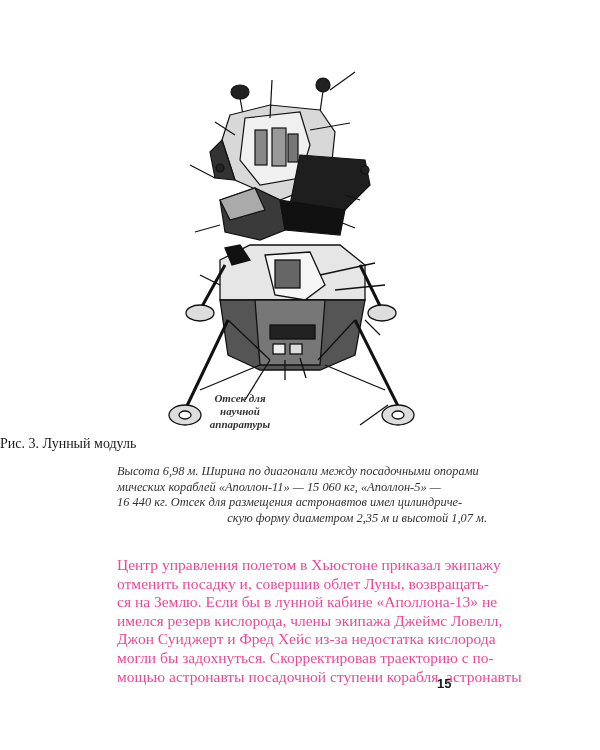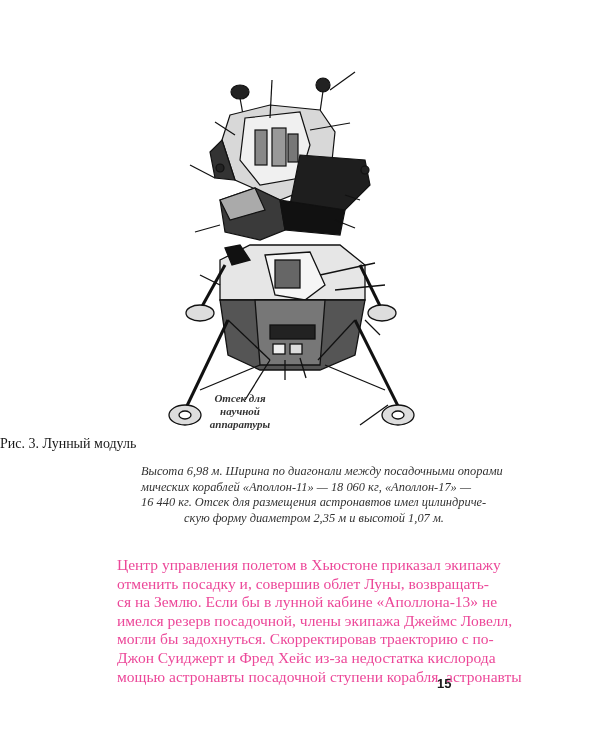--- a/index.html
+++ b/index.html
@@ -2,22 +2,22 @@
 <html><head>
 <meta charset="utf-8">
 <style>
   html, body { margin:0; padding:0; }
   body { width:600px; height:750px; background:#ffffff; position:relative; overflow:hidden; font-family:"Liberation Serif", serif; color:#1a1a1a; }
   .page { position:absolute; left:0; top:0; width:600px; height:664px; }
   .figure { position:absolute; left:160px; top:60px; width:260px; height:380px; }
   .fig-label { position:absolute; left:200px; top:392px; width:80px; text-align:center; font-style:italic; font-weight:bold; font-size:11px; line-height:13px; color:#333; }
   .caption-title { position:absolute; left:0; top:436px; width:600px; text-align:left; font-weight:normal; font-size:14px; }
   .caption-body { position:absolute; left:117px; top:464px; width:370px; font-style:italic; font-size:12.4px; line-height:15.5px; color:#333; text-align:justify; }
-  .caption-body .line { display:block; white-space:nowrap;margin-left:24px; }
-  .caption-body .center { text-align:center; }
+  .caption-body .line { display:block; white-space:nowrap; }
+  .caption-body .center { text-align:right; }
   .main-text { position:absolute; left:117px; top:556px; width:372px; font-size:15.5px; line-height:18.6px; color:#ec4899; }
   .main-text .line { display:block; white-space:nowrap; text-align-last:justify; text-align:justify; }
   .page-num { position:absolute; left:437px; top:676px; font-family:"Liberation Sans", sans-serif; font-weight:bold; font-size:13px; }
 </style>
 </head>
 <body>
 
 <div class="page">
 
   <svg class="figure" viewBox="0 0 260 380" xmlns="http://www.w3.org/2000/svg">
@@ -97,29 +97,29 @@
   <div class="fig-label">
     <span>Отсек для</span><br>
     <span>научной</span><br>
     <span>аппаратуры</span>
   </div>
 
   <div class="caption-title">Рис. 3. Лунный модуль</div>
 
   <div class="caption-body">
     <span class="line">Высота 6,98 м. Ширина по диагонали между посадочными опорами</span>
-    <span class="line">мических кораблей «Аполлон-11» — 18 060 кг, «Аполлон-17» —</span>
+    <span class="line">мических кораблей «Аполлон-11» — 15 060 кг, «Аполлон-5» —</span>
     <span class="line">16 440 кг. Отсек для размещения астронавтов имел цилиндриче-</span>
     <span class="line center">скую форму диаметром 2,35 м и высотой 1,07 м.</span>
   </div>
 
   <div class="main-text">
     <span class="line">Центр управления полетом в Хьюстоне приказал экипажу</span>
     <span class="line">отменить посадку и, совершив облет Луны, возвращать-</span>
     <span class="line">ся на Землю. Если бы в лунной кабине «Аполлона-13» не</span>
-    <span class="line">имелся резерв посадочной, члены экипажа Джеймс Ловелл,</span>
+    <span class="line">имелся резерв кислорода, члены экипажа Джеймс Ловелл,</span>
+    <span class="line">Джон Суиджерт и Фред Хейс из-за недостатка кислорода</span>
     <span class="line">могли бы задохнуться. Скорректировав траекторию с по-</span>
-    <span class="line">Джон Суиджерт и Фред Хейс из-за недостатка кислорода</span>
     <span class="line">мощью астронавты посадочной ступени корабля, астронавты</span>
   </div>
 
   <div class="page-num">15</div>
 </div>
 
 </body></html>

